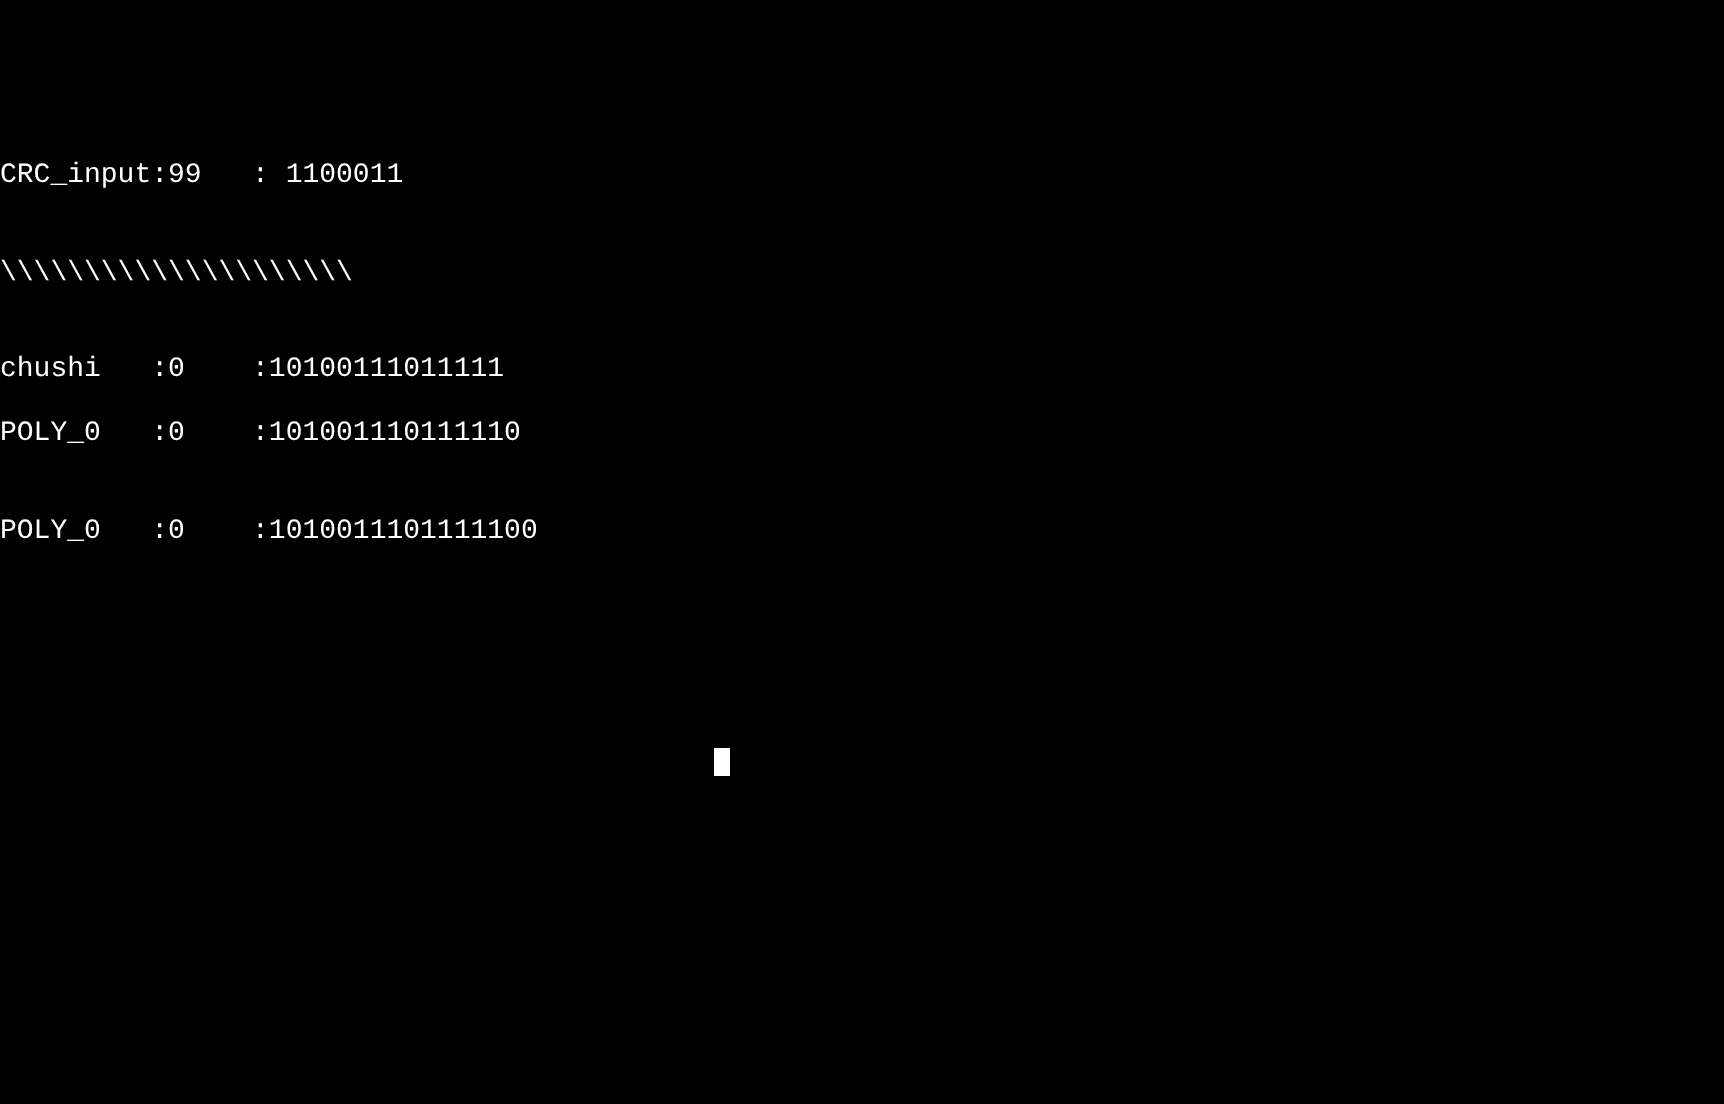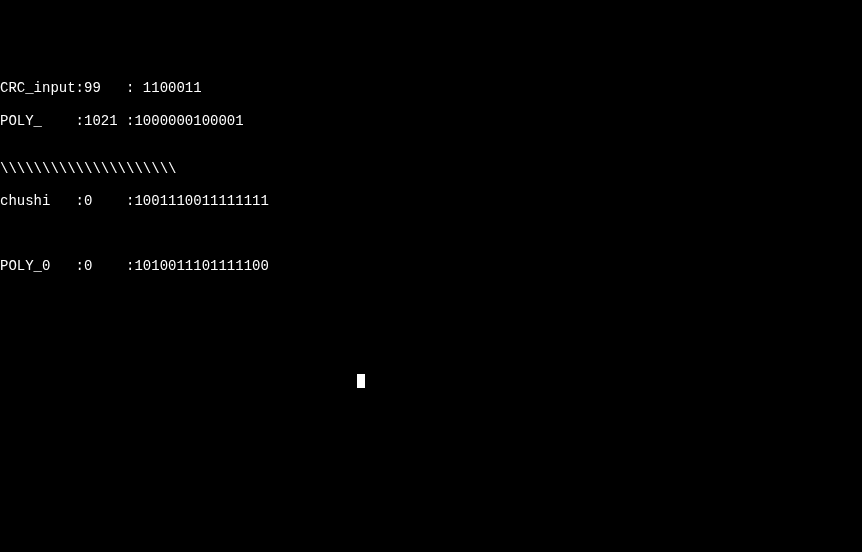--- a/index.html
+++ b/index.html
@@ -34,25 +34,25 @@
       top: 374px;
     }
   </style>
 </head>
 <body>
 
 
 
 <div class="terminal">
 <span class="line">CRC_input:99   : 1100011</span>
-<span class="line">POLY_    :1021 :1000000100001</span>
 <span class="line"></span>
 <span class="line">\\\\\\\\\\\\\\\\\\\\\</span>
-<span class="line">chushi   :0    :1001110011111111</span>
 <span class="line"></span>
+<span class="line">chushi   :0    :10100111011111</span>
+<span class="line">POLY_0   :0    :101001110111110</span>
 <span class="line"></span>
 <span class="line">POLY_0   :0    :1010011101111100</span>
 <span class="line"></span>
 
 <span class="line"></span>
 
 
 <span class="line"></span>
 
 

